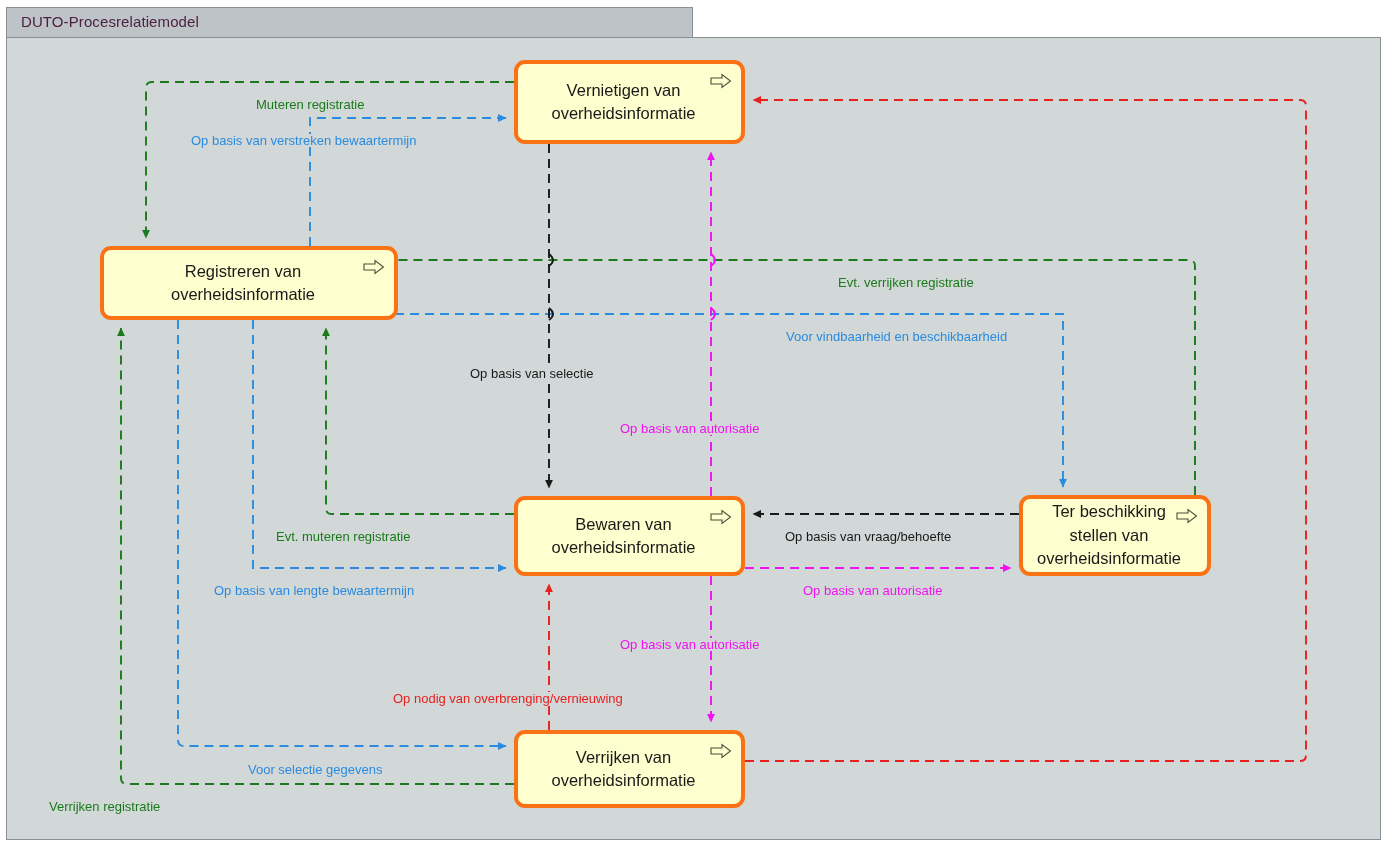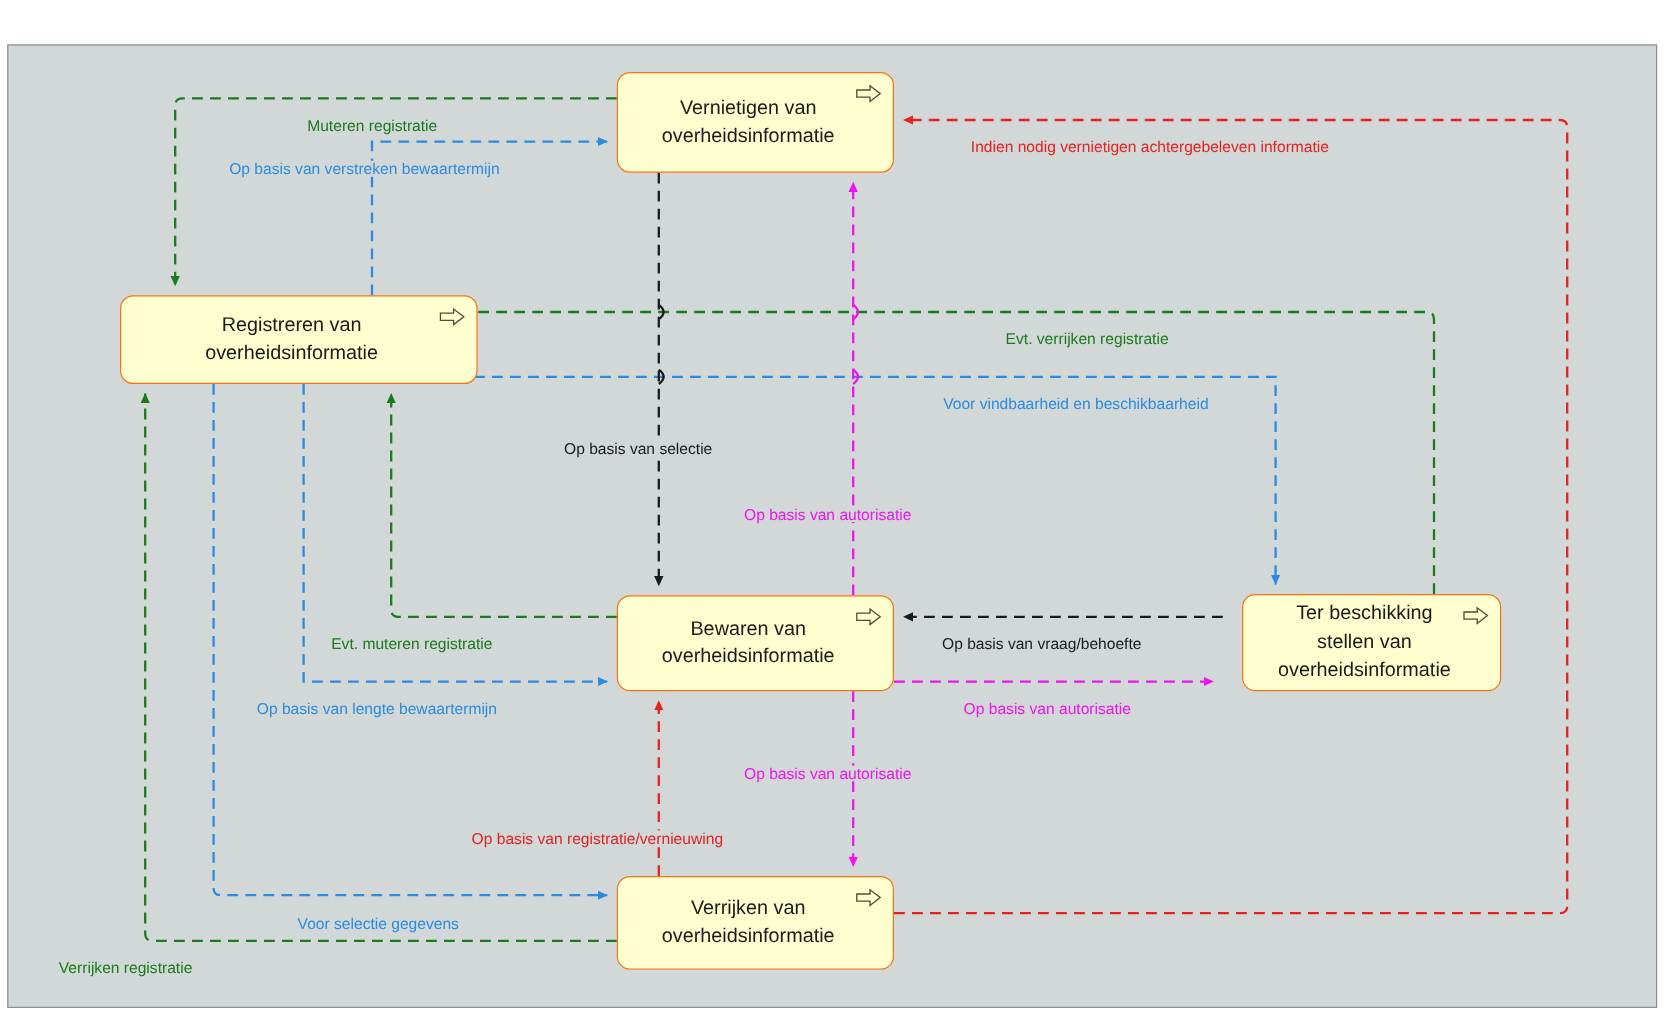--- a/index.html
+++ b/index.html
@@ -21,21 +21,21 @@
     position:absolute;left:6px;top:37px;width:1375px;height:803px;
     background:#D2D8D8;border:1px solid #888f95;box-sizing:border-box;
   }
 
   
   #wires{position:absolute;left:0;top:0;width:1387px;height:847px;}
 
   
   .node{
     position:absolute;box-sizing:border-box;
-    background:#FEFECE;border:1px solid #f97316;border-radius:11px;
+    background:#FEFECE;border:4px solid #f97316;border-radius:11px;
     box-shadow:0 0 0 0 rgba(0,0,0,0);
     display:flex;align-items:center;justify-content:center;
   }
   .node-label{
     font-size:16.5px;color:#1a1a1a;text-align:center;line-height:1.42;
     padding:0 26px 0 14px;white-space:pre-line;
   }
   .node-icon{
     position:absolute;right:9px;top:9px;width:22px;height:16px;
   }
@@ -49,20 +49,23 @@
   .c-blue{color:#2A8BE0;}
   .c-black{color:#1a1a1a;}
   .c-magenta{color:#F012F0;}
   .c-red{color:#E82020;}
 </style>
 </head>
 <body>
 
 <div id="stage">
 
+  <div id="pkg-tab">
+    <span id="pkg-tab-label">DUTO-Procesrelatiemodel</span>
+  </div>
   <div id="pkg-body"></div>
 
   <svg id="wires" viewBox="0 0 1387 847" xmlns="http://www.w3.org/2000/svg">
     <defs>
       <marker id="ah-green" markerWidth="9" markerHeight="9" refX="8" refY="4.5" orient="auto" markerUnits="userSpaceOnUse">
         <path d="M0,0.6 L8.5,4.5 L0,8.4 z" fill="#1B7A1B"></path>
       </marker>
       <marker id="ah-blue" markerWidth="9" markerHeight="9" refX="8" refY="4.5" orient="auto" markerUnits="userSpaceOnUse">
         <path d="M0,0.6 L8.5,4.5 L0,8.4 z" fill="#2A8BE0"></path>
       </marker>
@@ -133,46 +136,45 @@
   </div>
 
   <div class="node" style="left:514px;top:496px;width:231px;height:80px;">
     <span class="node-label">Bewaren van
 overheidsinformatie</span>
     <svg class="node-icon" viewBox="0 0 22 16">
       <path d="M1,5 L12,5 L12,1.5 L20.5,8 L12,14.5 L12,11 L1,11 z" fill="#FEFECE" stroke="#4d4d3a" stroke-width="1.1" stroke-linejoin="miter"></path>
     </svg>
   </div>
 
-  <div class="node" style="left:1019px;top:495px;width:216px;height:81px;margin-left:16px;">
+  <div class="node" style="left:1019px;top:495px;width:192px;height:81px;">
     <span class="node-label">Ter beschikking
 stellen van
 overheidsinformatie</span>
     <svg class="node-icon" viewBox="0 0 22 16">
       <path d="M1,5 L12,5 L12,1.5 L20.5,8 L12,14.5 L12,11 L1,11 z" fill="#FEFECE" stroke="#4d4d3a" stroke-width="1.1" stroke-linejoin="miter"></path>
     </svg>
   </div>
 
   <div class="node" style="left:514px;top:730px;width:231px;height:78px;">
     <span class="node-label">Verrijken van
 overheidsinformatie</span>
     <svg class="node-icon" viewBox="0 0 22 16">
       <path d="M1,5 L12,5 L12,1.5 L20.5,8 L12,14.5 L12,11 L1,11 z" fill="#FEFECE" stroke="#4d4d3a" stroke-width="1.1" stroke-linejoin="miter"></path>
     </svg>
   </div>
 
   <span class="elabel c-green" style="left:253px;top:74px;">Muteren registratie</span>
   <span class="elabel c-blue" style="left:188px;top:110px;">Op basis van verstreken bewaartermijn</span>
-  <span class="elabel c-red" style="left:806px;top:92px;">Indien nodig vernietigen achtergebeleven informatie</span>
   <span class="elabel c-green" style="left:835px;top:252px;">Evt. verrijken registratie</span>
   <span class="elabel c-blue" style="left:783px;top:306px;">Voor vindbaarheid en beschikbaarheid</span>
   <span class="elabel c-black" style="left:467px;top:343px;">Op basis van selectie</span>
   <span class="elabel c-magenta" style="left:617px;top:398px;">Op basis van autorisatie</span>
   <span class="elabel c-green" style="left:273px;top:506px;">Evt. muteren registratie</span>
   <span class="elabel c-blue" style="left:211px;top:560px;">Op basis van lengte bewaartermijn</span>
   <span class="elabel c-black" style="left:782px;top:506px;">Op basis van vraag/behoefte</span>
   <span class="elabel c-magenta" style="left:800px;top:560px;">Op basis van autorisatie</span>
   <span class="elabel c-magenta" style="left:617px;top:614px;">Op basis van autorisatie</span>
-  <span class="elabel c-red" style="left:390px;top:668px;">Op basis van registratie/vernieuwing</span>
+  <span class="elabel c-red" style="left:390px;top:668px;">Op nodig van overbrenging/vernieuwing</span>
   <span class="elabel c-blue" style="left:245px;top:739px;">Voor selectie gegevens</span>
   <span class="elabel c-green" style="left:46px;top:776px;">Verrijken registratie</span>
 
 </div>
 
 </body></html>

